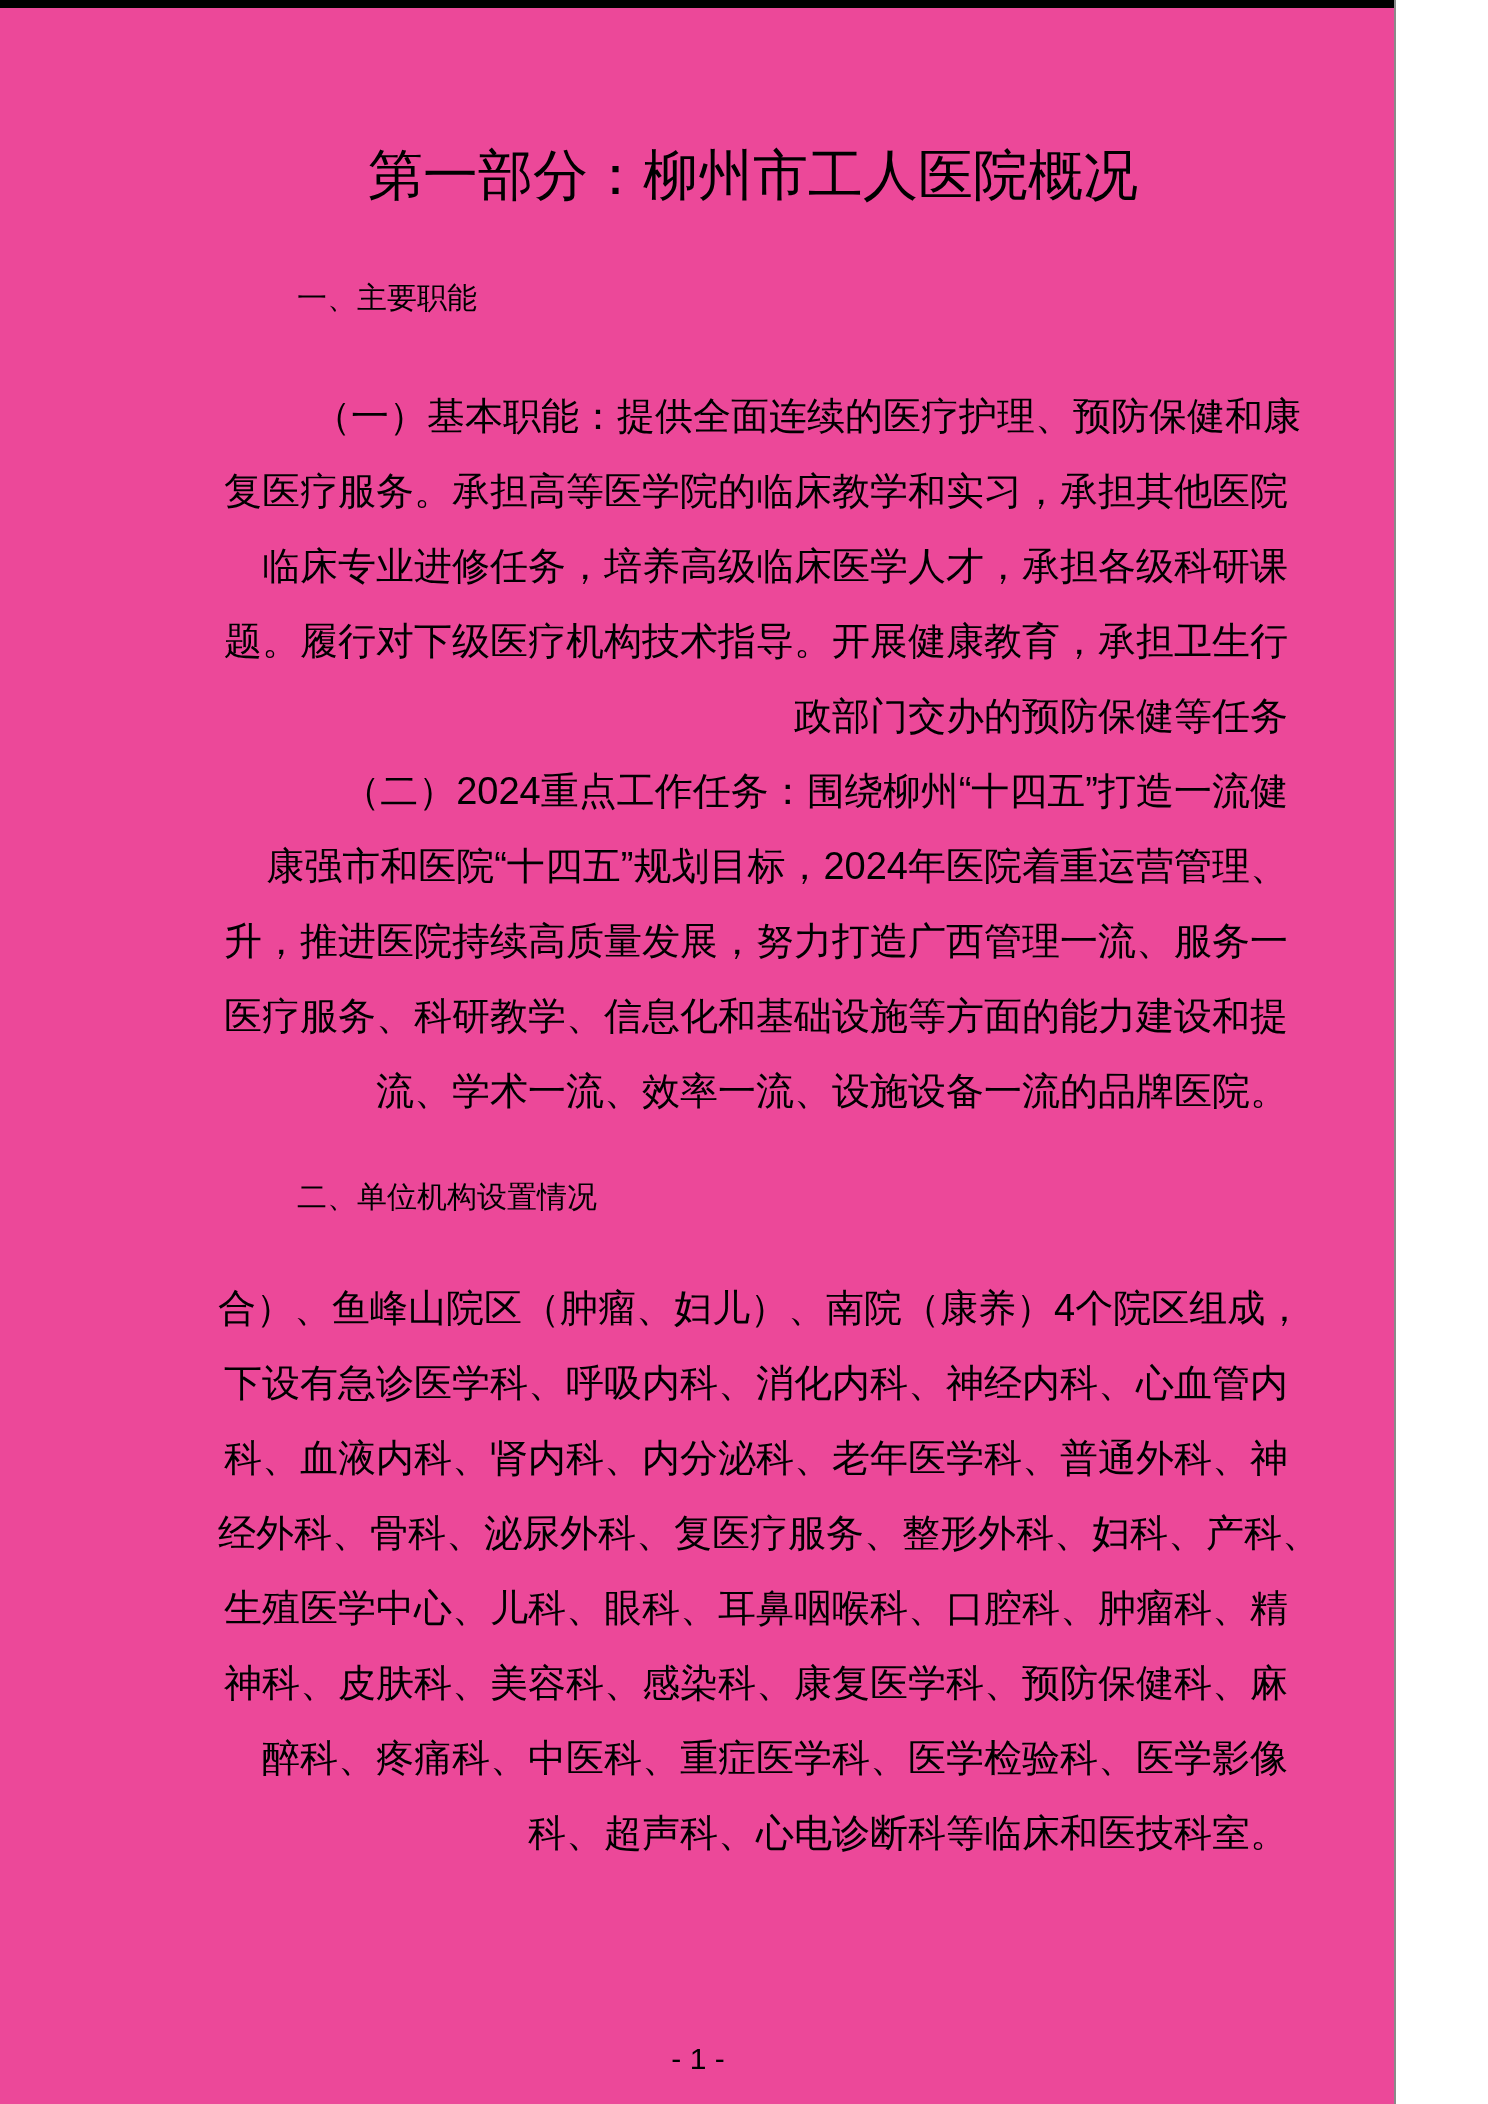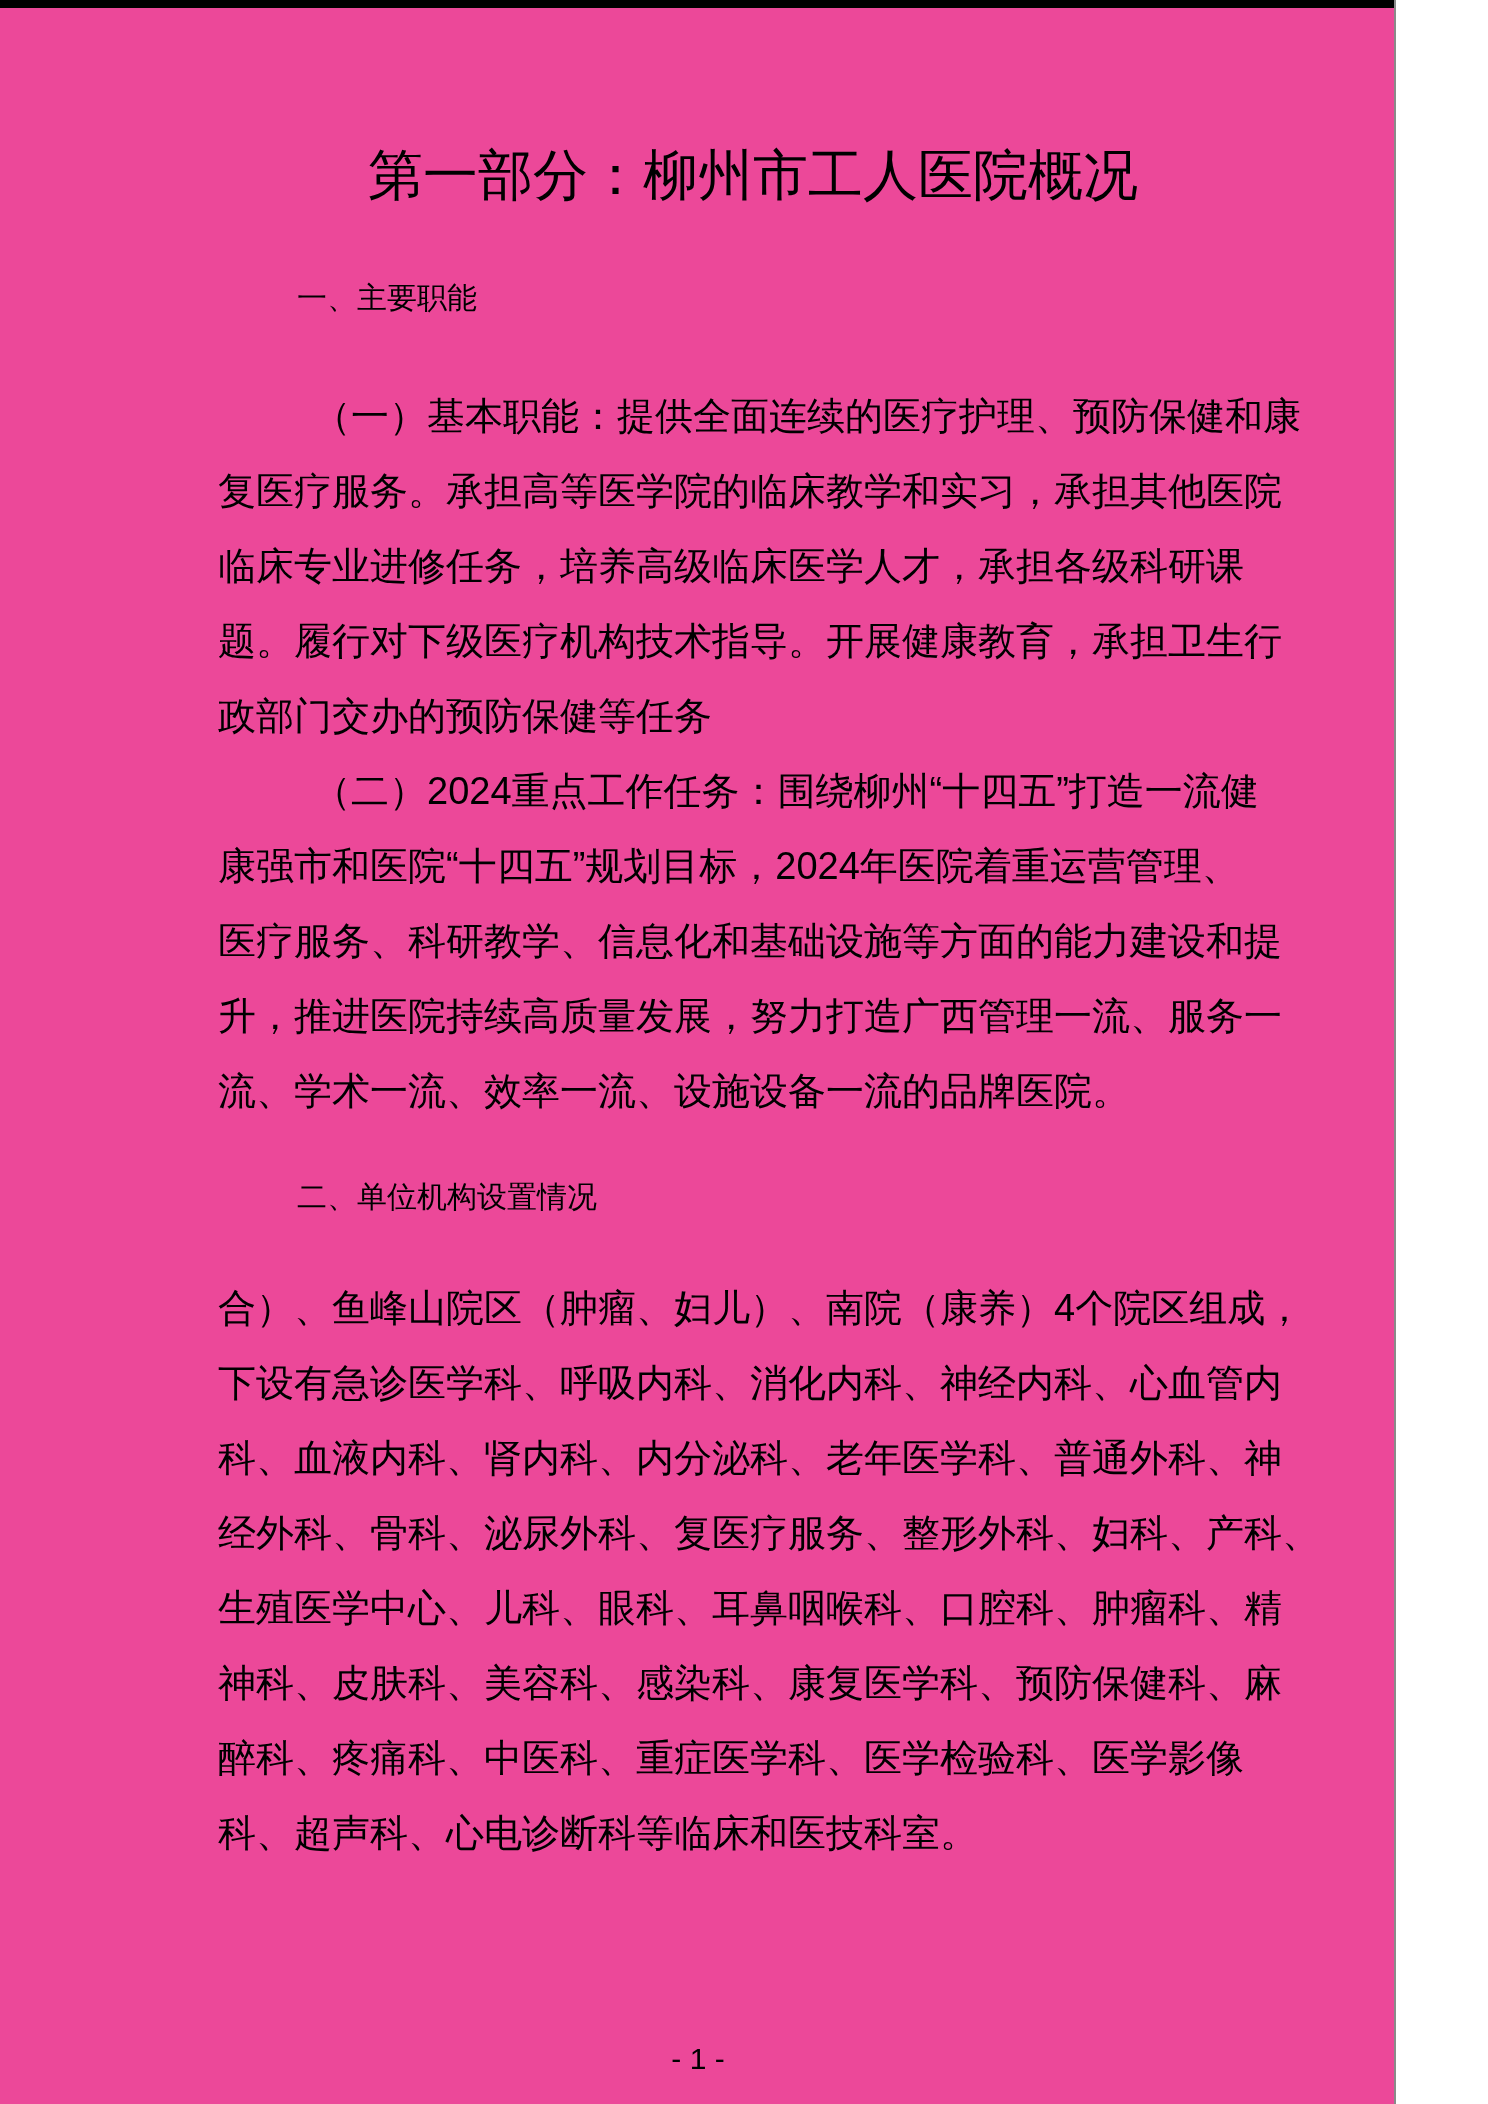--- a/index.html
+++ b/index.html
@@ -45,21 +45,21 @@
   }
   .section-heading {
     font-size: 30px;
     line-height: 42px;
     padding-left: 79px;
     white-space: nowrap;
     font-weight: normal;
   }
   .heading-1 { margin-top: 74px; }
   .heading-2 { margin-top: 47px; }
-  .para { margin: 0; }
+  .para { margin: 0; text-align: right; }
   .para-1 { margin-top: 60px; }
   .para-2 { margin-top: 0; }
   .para-3 { margin-top: 53px; }
   .line {
     font-size: 38px;
     line-height: 75px;
     height: 75px;
     white-space: nowrap;
     letter-spacing: 0px;
   }
@@ -93,22 +93,22 @@
       <div class="line first">（一）基本职能：提供全面连续的医疗护理、预防保健和康</div>
       <div class="line">复医疗服务。承担高等医学院的临床教学和实习，承担其他医院</div>
       <div class="line">临床专业进修任务，培养高级临床医学人才，承担各级科研课</div>
       <div class="line">题。履行对下级医疗机构技术指导。开展健康教育，承担卫生行</div>
       <div class="line">政部门交办的预防保健等任务</div>
     </div>
 
     <div class="para para-2">
       <div class="line first">（二）2024重点工作任务：围绕柳州“十四五”打造一流健</div>
       <div class="line">康强市和医院“十四五”规划目标，2024年医院着重运营管理、</div>
+      <div class="line">升，推进医院持续高质量发展，努力打造广西管理一流、服务一</div>
       <div class="line">医疗服务、科研教学、信息化和基础设施等方面的能力建设和提</div>
-      <div class="line">升，推进医院持续高质量发展，努力打造广西管理一流、服务一</div>
       <div class="line">流、学术一流、效率一流、设施设备一流的品牌医院。</div>
     </div>
 
     <div class="section-heading heading-2">二、单位机构设置情况</div>
 
     <div class="para para-3">
       <div class="line">合）、鱼峰山院区（肿瘤、妇儿）、南院（康养）4个院区组成，</div>
       <div class="line">下设有急诊医学科、呼吸内科、消化内科、神经内科、心血管内</div>
       <div class="line">科、血液内科、肾内科、内分泌科、老年医学科、普通外科、神</div>
       <div class="line">经外科、骨科、泌尿外科、复医疗服务、整形外科、妇科、产科、</div>

